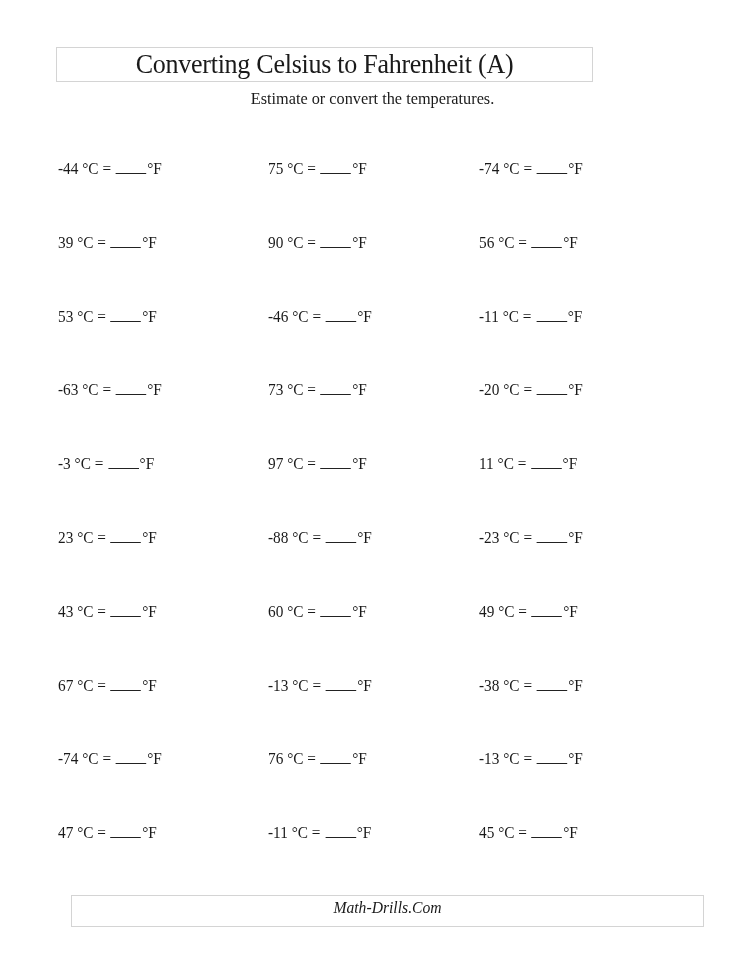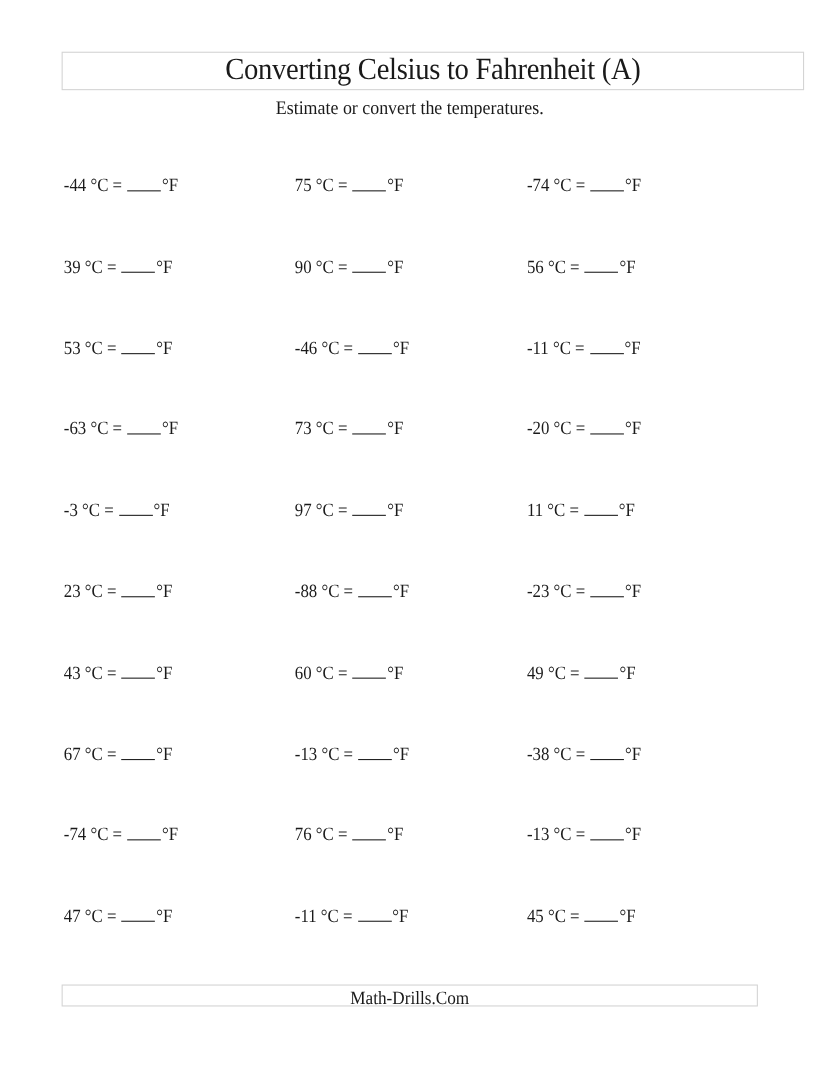--- a/index.html
+++ b/index.html
@@ -1,28 +1,28 @@
 <!DOCTYPE html>
 <html><head>
 <meta charset="utf-8">
 <style>
   html, body { margin:0; padding:0; background:#ffffff; }
   body { width:749px; height:970px; position:relative; overflow:hidden;
          font-family:"Liberation Serif", "DejaVu Serif", serif; color:#1a1a1a; }
-  .title-box { position:absolute; left:56px; top:47px; width:675px; height:35px;
+  .title-box { position:absolute; left:56px; top:47px; width:537px; height:35px;
                border:1px solid #d4d4d4; box-sizing:border-box;text-decoration:underline; }
   .title { position:absolute; left:0; right:0; top:-3px; text-align:center;
            font-size:28px; line-height:38px; letter-spacing:-0.3px; transform:scaleX(0.93); }
   .subtitle { position:absolute; left:56px; width:633px; top:86px; text-align:center;
               font-size:17.5px; line-height:24px; transform:scaleX(0.93); }
   .problem { position:absolute; font-size:17px; line-height:22px; white-space:nowrap;
              transform:scaleX(0.9); transform-origin:left center; }
   .blank { display:inline-block; width:34px; border-bottom:1px solid #222; height:14px; vertical-align:baseline; margin:0 1px; }
-  .footer-box { position:absolute; left:56px; top:895px; width:633px; height:20px;
-                border:1px solid #d4d4d4; box-sizing:border-box; }
+  .footer-box { position:absolute; left:71px; top:895px; width:633px; height:32px;
+                border:1px solid #d4d4d4; box-sizing:border-box;font-style:italic; }
   .footer { position:absolute; left:0; right:0; top:0; text-align:center;
             font-size:17px; line-height:24px; transform:scaleX(0.92); }
 </style>
 </head>
 <body>
 
 <div class="title-box">
   <div class="title">Converting Celsius to Fahrenheit (A)</div>
 </div>
 <div class="subtitle">Estimate or convert the temperatures.</div>

